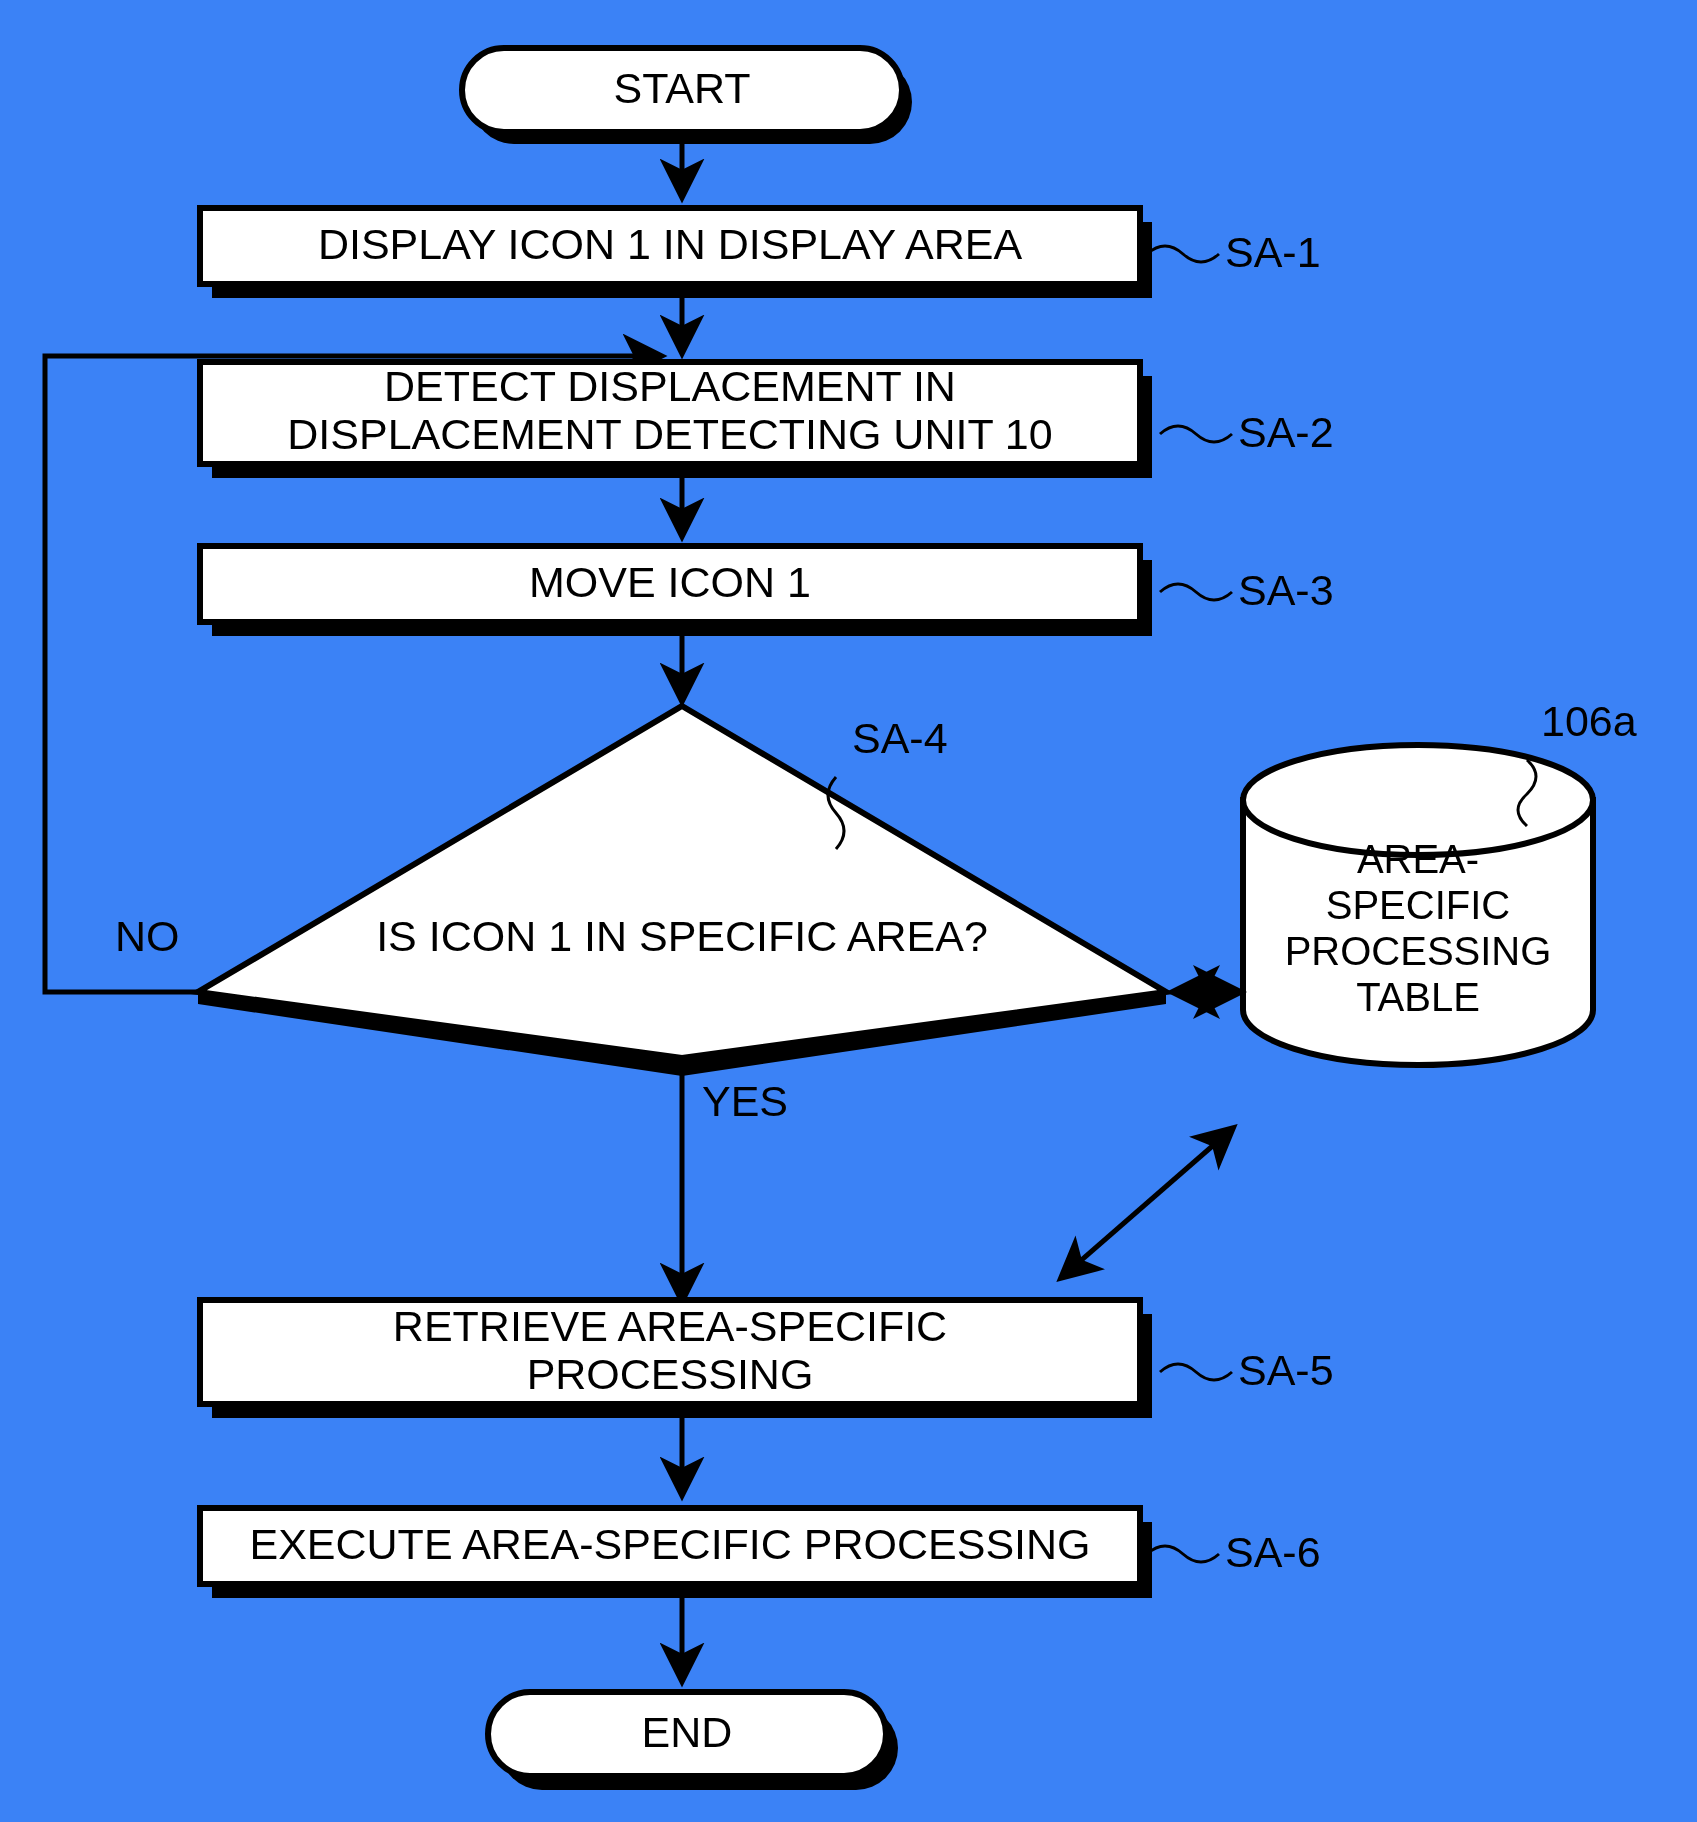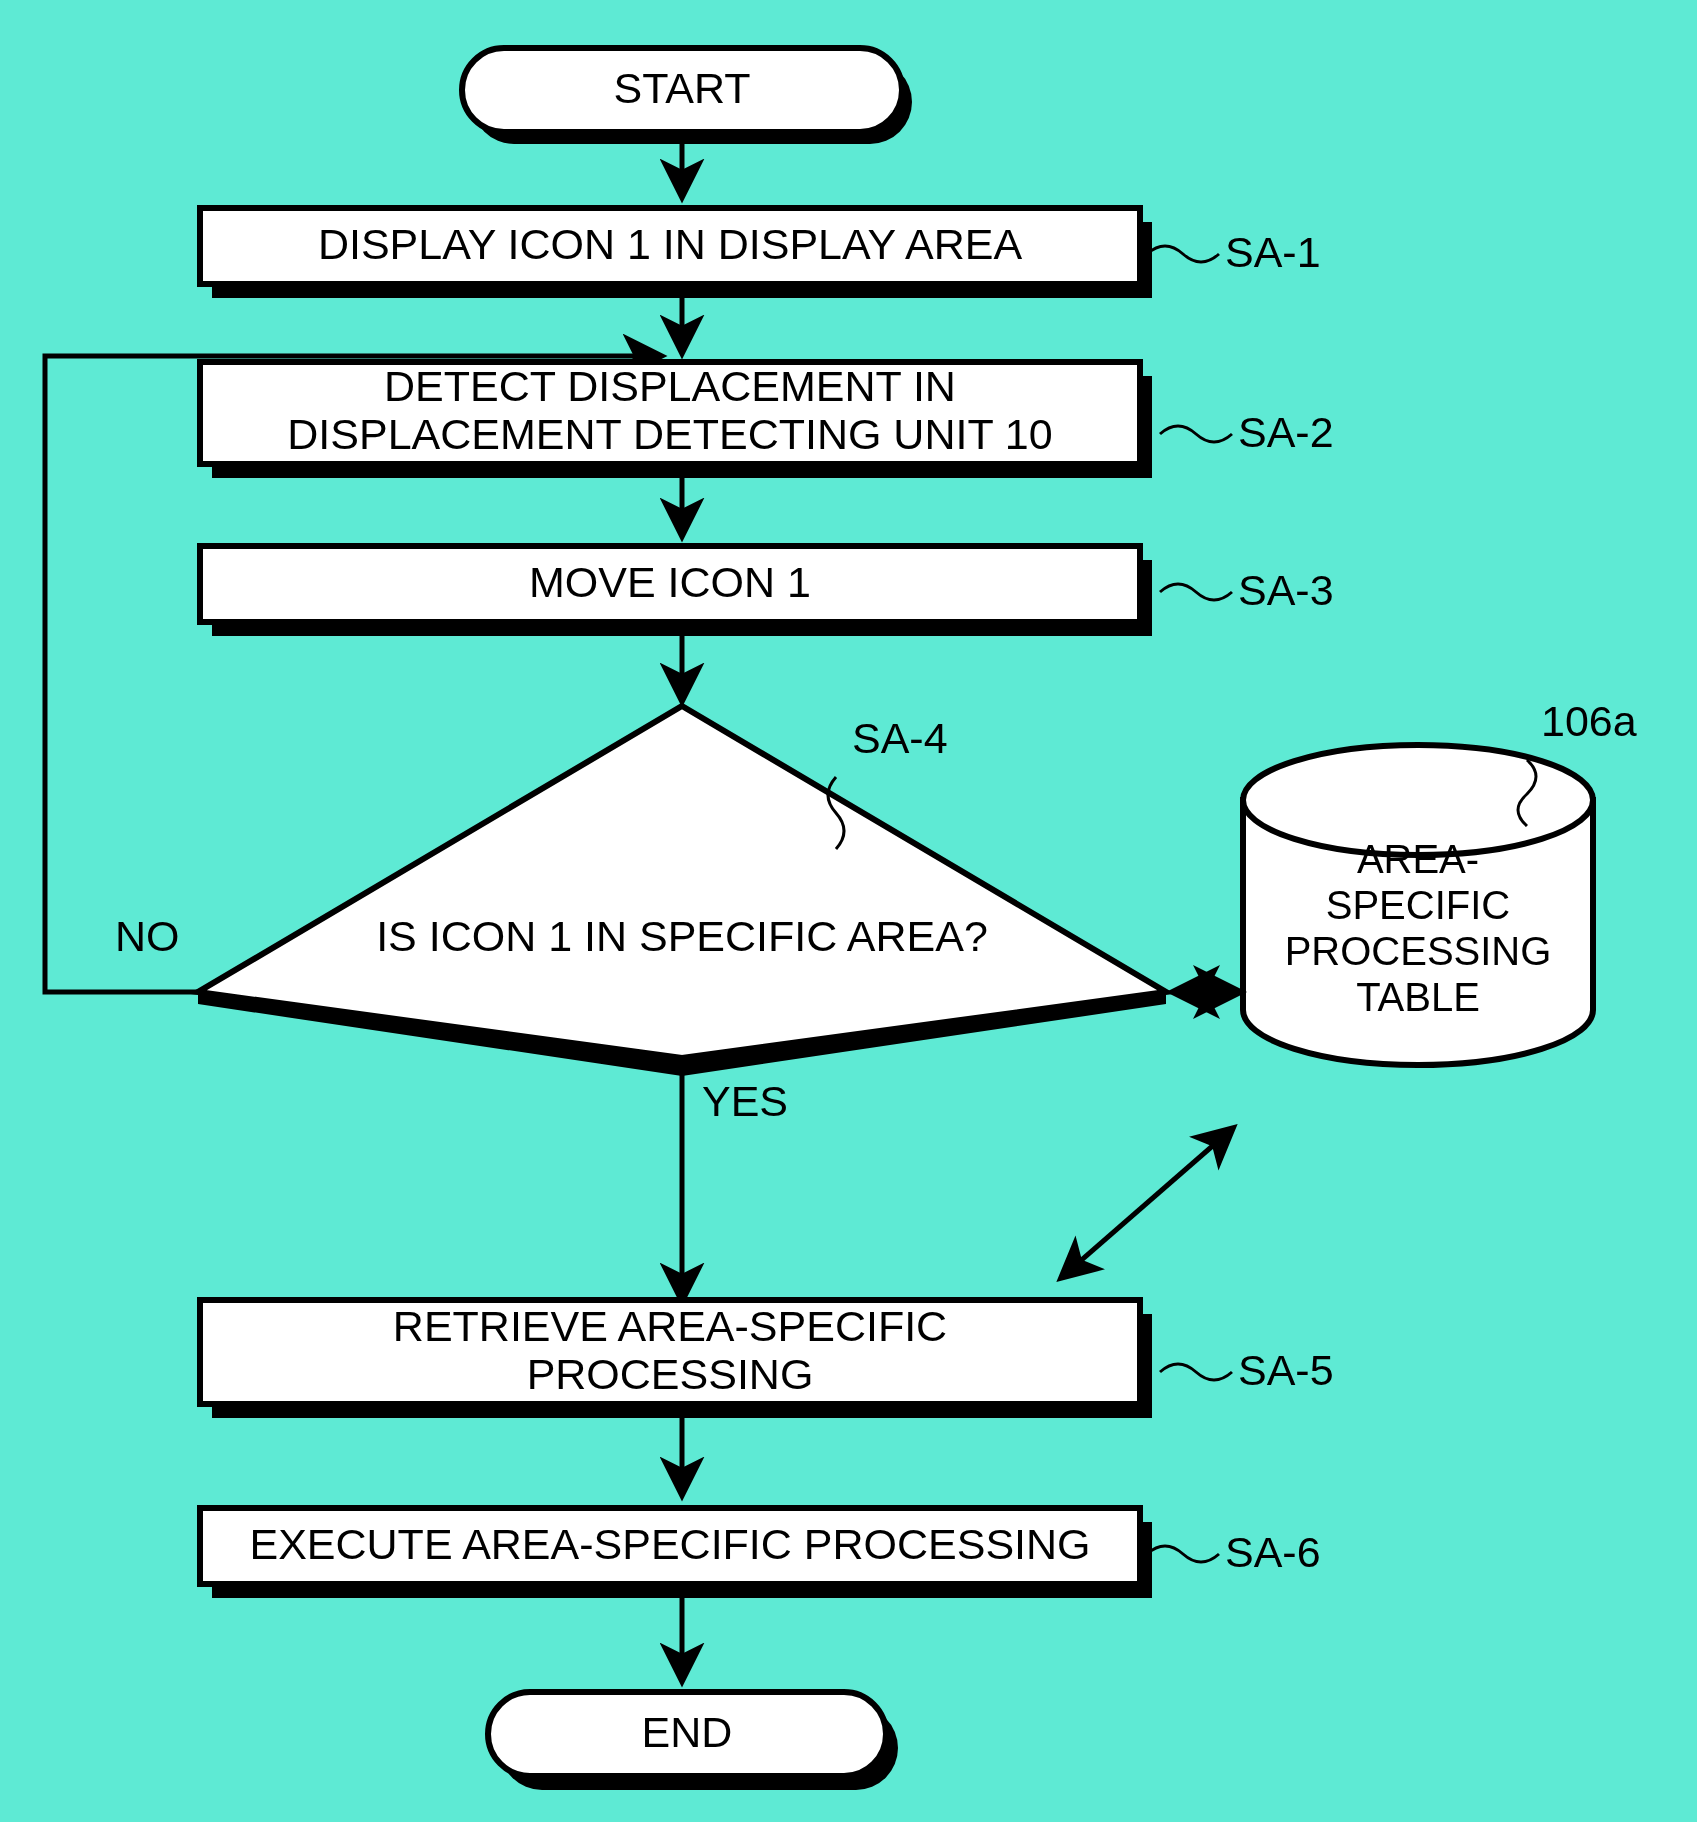--- a/index.html
+++ b/index.html
@@ -7,21 +7,21 @@
     padding: 0;
     background: #ffffff;
   }
   body {
     font-family: "Liberation Sans", sans-serif;
   }
   #canvas {
     position: relative;
     width: 1697px;
     height: 1822px;
-    background: #5eead4;
+    background: #3b82f6;
     overflow: hidden;
   }
   svg.flow {
     position: absolute;
     left: 0;
     top: 0;
     width: 1697px;
     height: 1822px;
   }
   .node-text {

